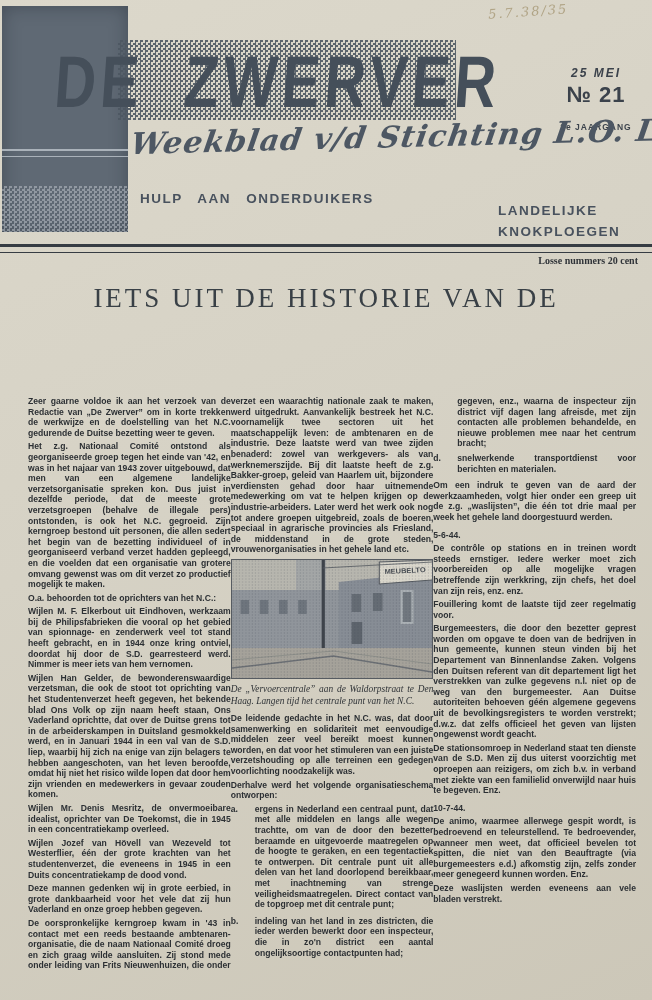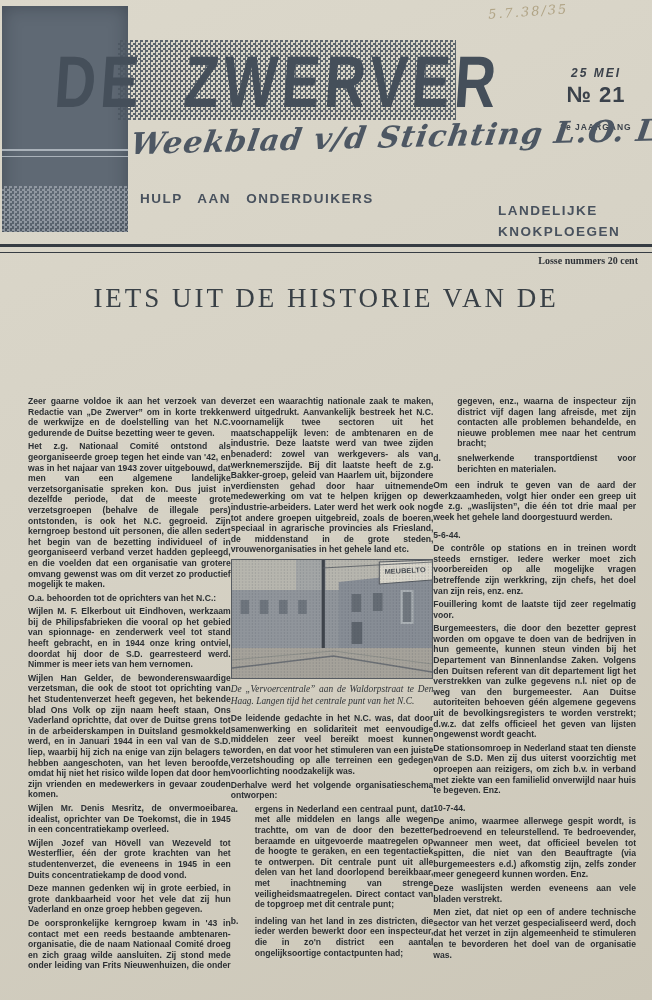--- a/index.html
+++ b/index.html
@@ -155,18 +155,17 @@
       </div>
       <p>Om een indruk te geven van de aard der werkzaamheden, volgt hier onder een greep uit de z.g. „waslijsten”, die één tot drie maal per week het gehele land doorgestuurd werden.</p>
       <div class="date-head">5-6-44.</div>
       <p>De contrôle op stations en in treinen wordt steeds ernstiger. Iedere werker moet zich voorbereiden op alle mogelijke vragen betreffende zijn werkkring, zijn chefs, het doel van zijn reis, enz. enz.</p>
       <p>Fouillering komt de laatste tijd zeer regelmatig voor.</p>
       <p>Burgemeesters, die door den bezetter geprest worden om opgave te doen van de bedrijven in hun gemeente, kunnen steun vinden bij het Departement van Binnenlandse Zaken. Volgens den Duitsen referent van dit departement ligt het verstrekken van zulke gegevens n.l. niet op de weg van den burgemeester. Aan Duitse autoriteiten behoeven géén algemene gegevens uit de bevolkingsregisters te worden verstrekt; d.w.z. dat zelfs officieel het geven van lijsten ongewenst wordt geacht.</p>
       <p>De stationsomroep in Nederland staat ten dienste van de S.D. Men zij dus uiterst voorzichtig met oproepen aan reizigers, om zich b.v. in verband met ziekte van een familielid onverwijld naar huis te begeven. Enz.</p>
       <div class="date-head">10-7-44.</div>
       <p>De animo, waarmee allerwege gespit wordt, is bedroevend en teleurstellend. Te bedroevender, wanneer men weet, dat officieel bevelen tot spitten, die niet van den Beauftragte (via burgemeesters e.d.) afkomstig zijn, zelfs zonder meer genegeerd kunnen worden. Enz.</p>
       <p>Deze waslijsten werden eveneens aan vele bladen verstrekt.</p>
-      <p>Men ziet, dat niet op een of andere technische sector van het verzet gespecialiseerd werd, doch dat het verzet in zijn algemeenheid te stimuleren en te bevorderen het doel van de organisatie was.</p>
 
     </div>
 
   </div>
 </div>
 
 </body></html>

